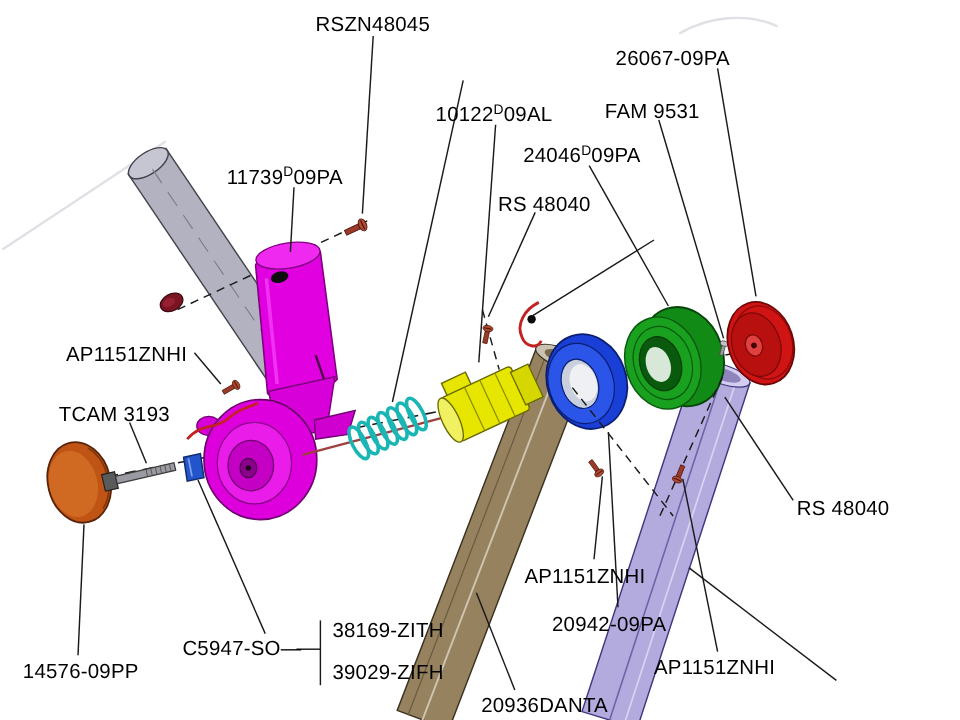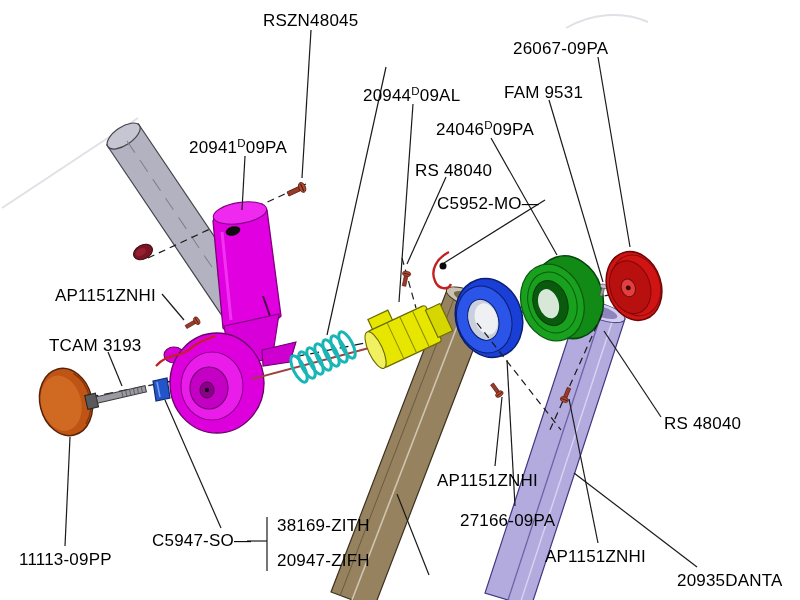--- a/index.html
+++ b/index.html
@@ -200,31 +200,30 @@
     <line x1="697" y1="567" x2="574" y2="473"></line>
   </g>
 
   <g fill="#0a0a0a">
     <circle cx="443" cy="266" r="3.5"></circle>
   </g>
 </svg>
 
 <div class="lbl" style="left:263px;top:11px">RSZN48045</div>
 <div class="lbl" style="left:513px;top:39px">26067-09PA</div>
-<div class="lbl" style="left:363px;top:86px"><span>20944</span><sup>D</sup><span>09AL</span></div>
+<div class="lbl" style="left:363px;top:86px"><span>10122</span><sup>D</sup><span>09AL</span></div>
 <div class="lbl" style="left:504px;top:83px">FAM 9531</div>
 <div class="lbl" style="left:436px;top:120px"><span>24046</span><sup>D</sup><span>09PA</span></div>
-<div class="lbl" style="left:189px;top:138px"><span>20941</span><sup>D</sup><span>09PA</span></div>
+<div class="lbl" style="left:189px;top:138px"><span>11739</span><sup>D</sup><span>09PA</span></div>
 <div class="lbl" style="left:415px;top:161px">RS 48040</div>
-<div class="lbl" style="left:437px;top:194px">C5952-MO—</div>
 <div class="lbl" style="left:55px;top:286px">AP1151ZNHI</div>
 <div class="lbl" style="left:49px;top:336px">TCAM 3193</div>
 <div class="lbl" style="left:664px;top:414px">RS 48040</div>
 <div class="lbl" style="left:437px;top:471px">AP1151ZNHI</div>
-<div class="lbl" style="left:460px;top:511px">27166-09PA</div>
+<div class="lbl" style="left:460px;top:511px">20942-09PA</div>
 <div class="lbl" style="left:152px;top:531px">C5947-SO—</div>
 <div class="lbl" style="left:277px;top:516px">38169-ZITH</div>
-<div class="lbl" style="left:277px;top:551px">20947-ZIFH</div>
+<div class="lbl" style="left:277px;top:551px">39029-ZIFH</div>
 <div class="lbl" style="left:545px;top:547px">AP1151ZNHI</div>
-<div class="lbl" style="left:19px;top:550px">11113-09PP</div>
-<div class="lbl" style="left:677px;top:571px">20935DANTA</div>
+<div class="lbl" style="left:19px;top:550px">14576-09PP</div>
+<div class="lbl" style="left:401px;top:578px">20936DANTA</div>
 
 </div>
 
 </body></html>

